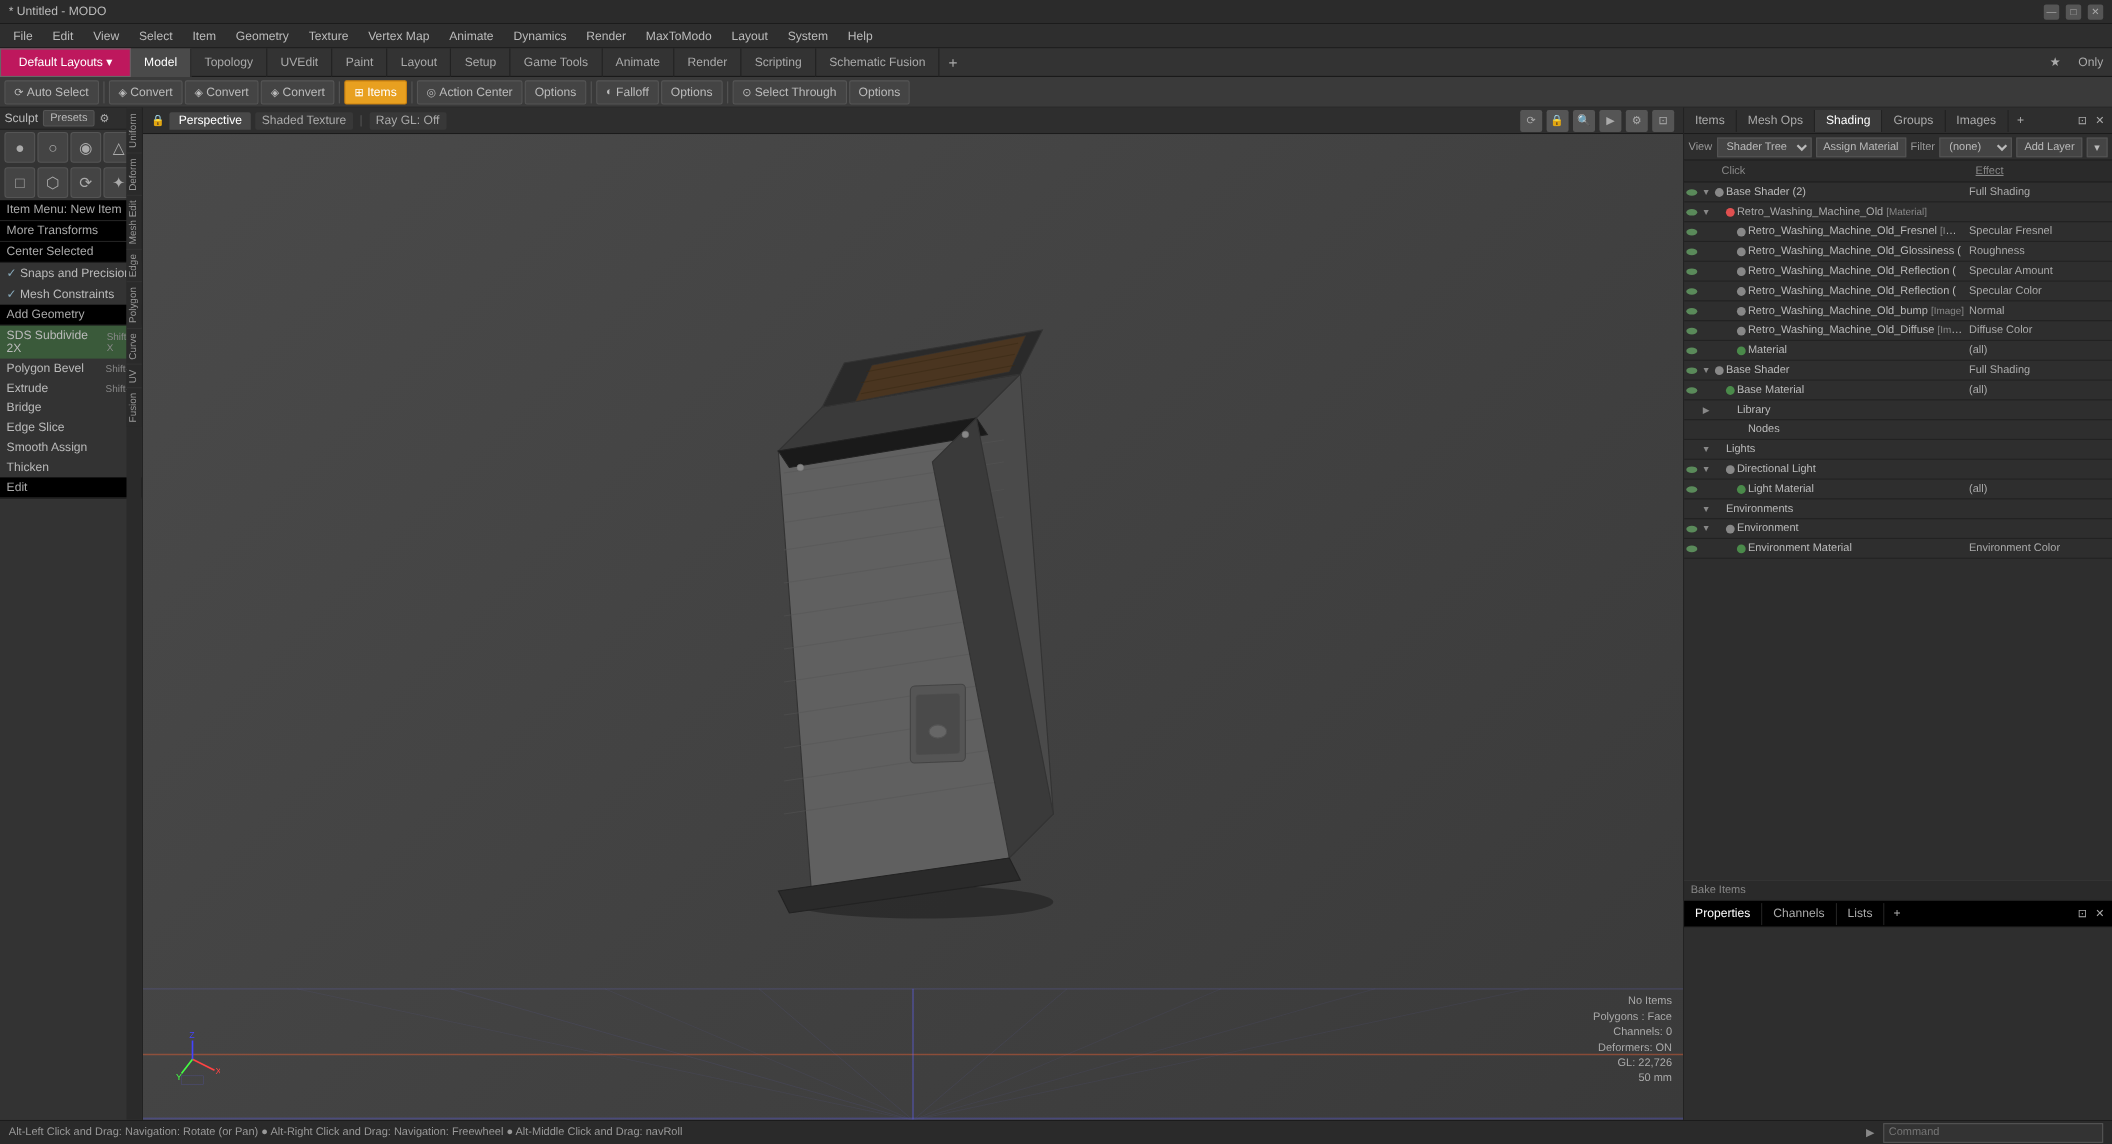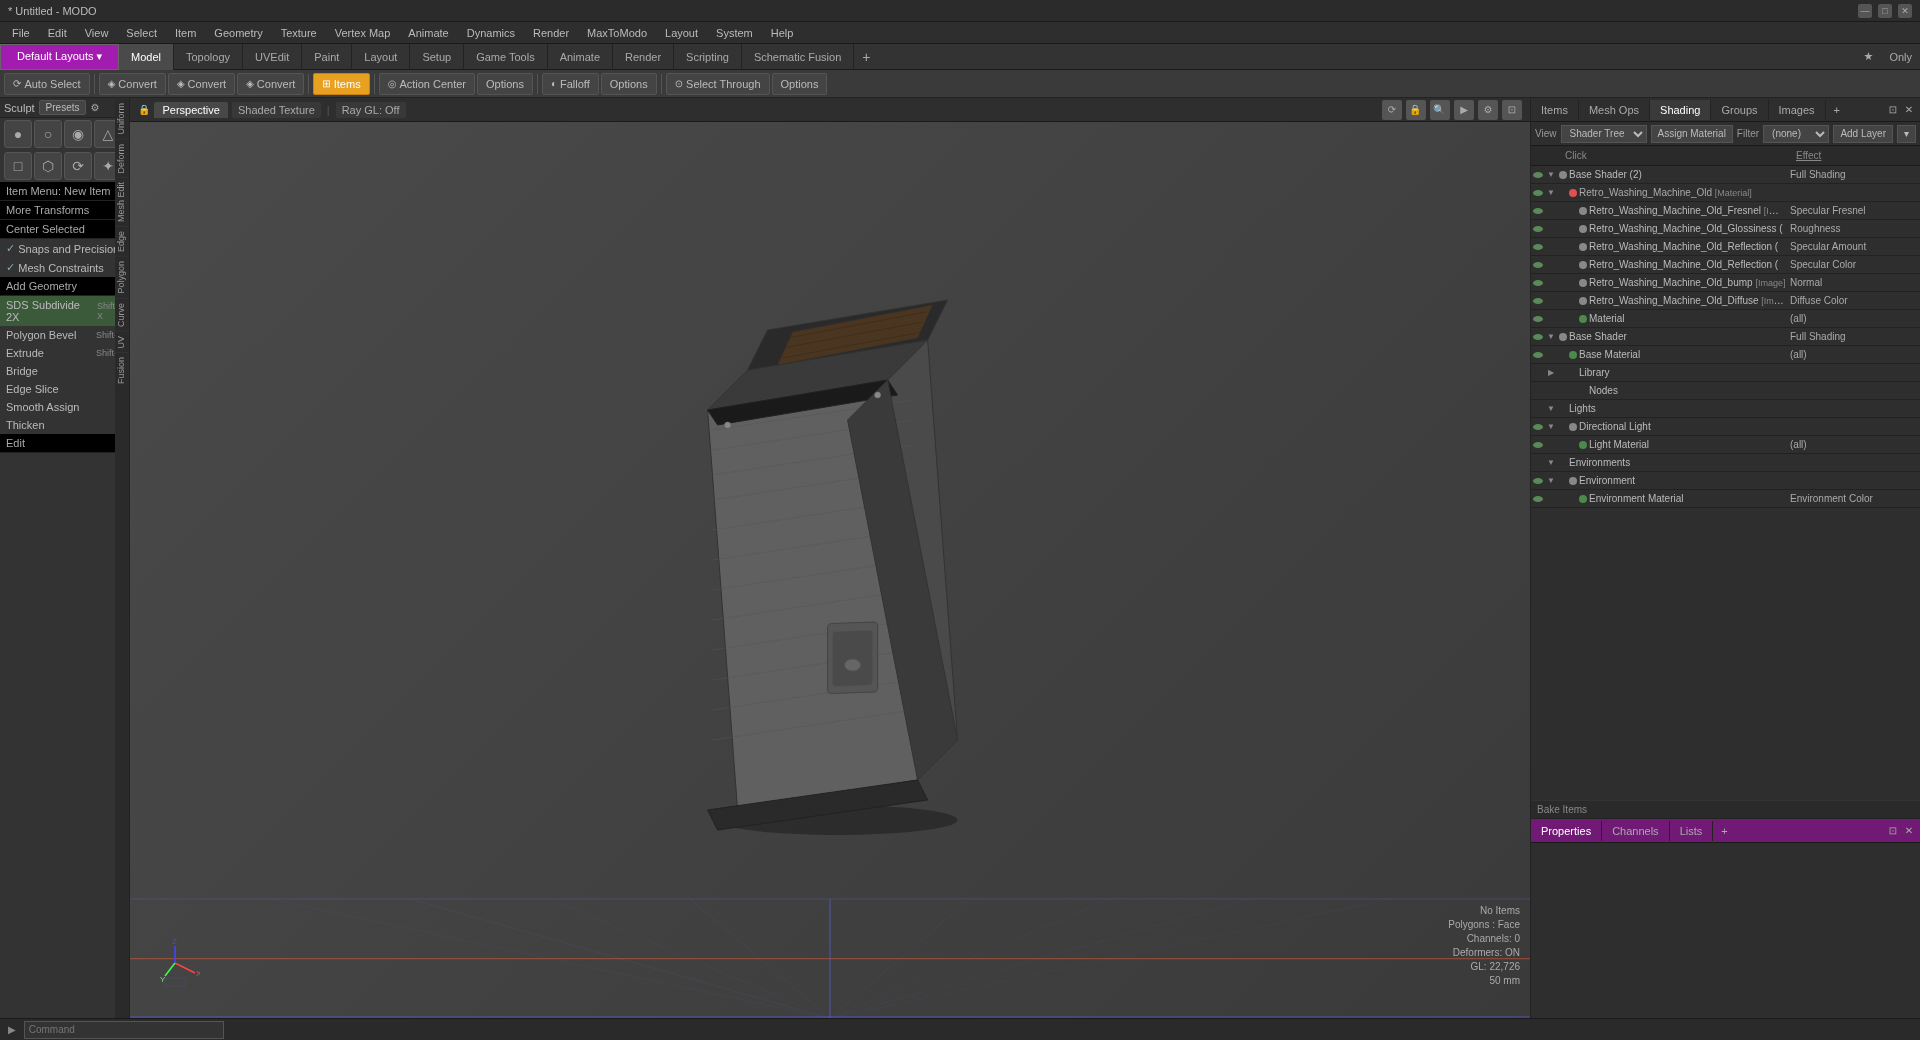--- a/index.html
+++ b/index.html
@@ -13,21 +13,21 @@
 
     
     #menu-bar { height: 22px; background: #2e2e2e; display: flex; align-items: center; padding: 0 4px; border-bottom: 1px solid #1a1a1a; gap: 2px; }
     .menu-item { padding: 2px 8px; font-size: 11px; color: #bbb; cursor: pointer; border-radius: 2px; }
 
     
     #top-tabs { height: 26px; background: #333; display: flex; align-items: center; border-bottom: 1px solid #1a1a1a; }
     .tab-spacer { flex: 1; }
     .top-tab { padding: 4px 12px; font-size: 11px; color: #aaa; cursor: pointer; border-right: 1px solid #222; height: 26px; display: flex; align-items: center; }
     .top-tab.active { background: #4a4a4a; color: #fff; }
-    .top-tab-model { padding: 4px 16px; font-size: 11px; color: #fff; background: #a21caf; border: 1px solid #666; height: 26px; display: flex; align-items: center; cursor: pointer; }
+    .top-tab-model { padding: 4px 16px; font-size: 11px; color: #fff; background: #be185d; border: 1px solid #666; height: 26px; display: flex; align-items: center; cursor: pointer; }
     #tab-add { padding: 4px 8px; font-size: 14px; color: #aaa; cursor: pointer; }
     #tab-star { padding: 4px 8px; font-size: 11px; color: #aaa; cursor: pointer; margin-left: auto; }
     #tab-only { padding: 4px 8px; font-size: 11px; color: #aaa; cursor: pointer; }
 
     
     #second-toolbar { height: 28px; background: #3a3a3a; display: flex; align-items: center; padding: 0 4px; border-bottom: 1px solid #222; gap: 2px; }
     .toolbar-btn { padding: 2px 8px; font-size: 11px; color: #bbb; cursor: pointer; background: #444; border: 1px solid #555; border-radius: 2px; height: 22px; display: flex; align-items: center; gap: 3px; }
     .toolbar-btn.active { background: #e8a020; color: #fff; border-color: #c88010; }
     .toolbar-btn .icon { font-size: 10px; }
     .toolbar-sep { width: 1px; height: 20px; background: #555; margin: 0 2px; }
@@ -83,21 +83,21 @@
     #shader-tree { flex: 1; overflow-y: auto; background: #2e2e2e; }
     .shader-row { height: 18px; display: flex; align-items: center; border-bottom: 1px solid #222; cursor: pointer; }
     .shader-name { flex: 1; font-size: 10px; color: #bbb; overflow: hidden; text-overflow: ellipsis; white-space: nowrap; padding-right: 4px; }
     .shader-effect { width: 130px; font-size: 10px; color: #aaa; overflow: hidden; text-overflow: ellipsis; white-space: nowrap; }
 
     #bake-items { height: 18px; background: #2a2a2a; border-top: 1px solid #333; display: flex; align-items: center; padding: 0 6px; }
     .bake-label { font-size: 10px; color: #888; }
 
     
     #bottom-right { height: 200px; background: #333; border-top: 1px solid #222; display: flex; flex-direction: column; }
-    #bottom-right-tabs { height: 24px; background: #701a75; display: flex; align-items: center; border-bottom: 1px solid #1a1a1a; }
+    #bottom-right-tabs { height: 24px; background: #000000; display: flex; align-items: center; border-bottom: 1px solid #1a1a1a; }
     .bottom-right-tab { padding: 4px 10px; font-size: 11px; color: #aaa; cursor: pointer; border-right: 1px solid #222; }
     .bottom-right-tab.active { color: #fff; }
     .bottom-right-plus { padding: 4px 8px; color: #aaa; cursor: pointer; }
 
     
     .left-menu-item { padding: 3px 6px; font-size: 11px; color: #bbb; cursor: pointer; display: flex; align-items: center; gap: 4px; justify-content: space-between; }
     .left-menu-item .shortcut { font-size: 9px; color: #888; }
 
     .left-section-header { padding: 3px 6px; background: #000000; font-size: 11px; color: #aaa; display: flex; align-items: center; justify-content: space-between; cursor: pointer; border-bottom: 1px solid #222; }
     .left-section-header .arr { font-size: 9px; }
@@ -645,15 +645,16 @@
         </div>
       </div>
 
       <div style="flex:1;background:#2e2e2e;"></div>
     </div>
   </div>
 
 </div>
 
 <div id="status-bar">
+  <span id="status-text">Alt-Left Click and Drag: Navigation: Rotate (or Pan) ● Alt-Right Click and Drag: Navigation: Freewheel ● Alt-Middle Click and Drag: navRoll</span>
   <span style="color:#888;font-size:10px;">▶</span>
   <input id="cmd-input" class="cmd-input" type="text" placeholder="Command" style="">
 </div>
 
 </body></html>

